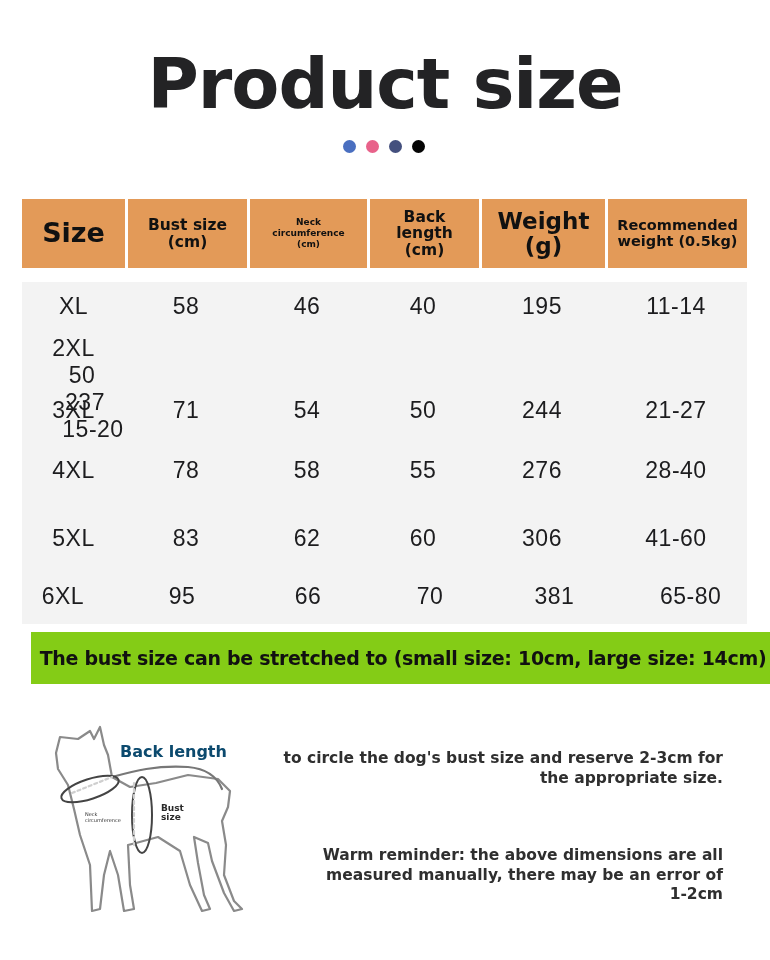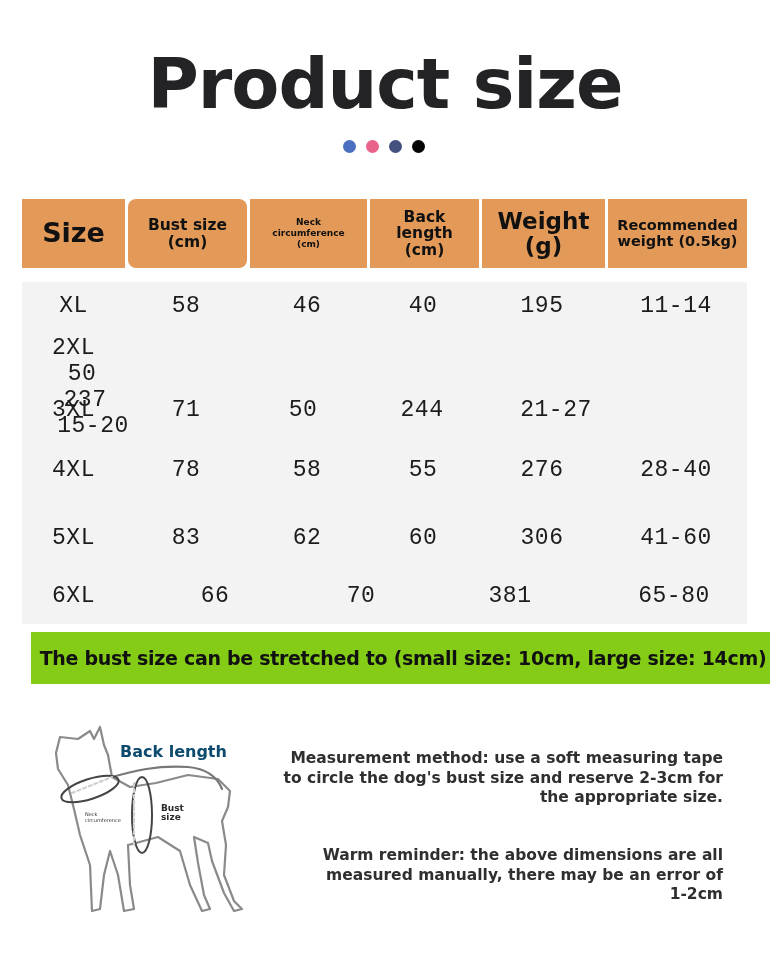--- a/index.html
+++ b/index.html
@@ -25,21 +25,21 @@
 
     .body-bg {
       position: absolute; top: 282px; left: 22px; width: 725px; height: 342px;
       background: #f3f3f3;
     }
     .row {
       position: absolute; left: 22px; width: 725px; height: 58px; display: flex;
     }
     .cell {
       display: flex; align-items: center; justify-content: center;
-      font-family: Liberation Mono, monospace; font-size: 23px; color: #1c1c1e;
+      font-family: Liberation Sans, sans-serif; font-size: 23px; color: #1c1c1e;
       font-weight: normal; letter-spacing: 0.5px;
     }
 
     .note-bar {
       position: absolute; top: 632px; left: 31px; width: 744px; height: 52px;
       background: #84cc16; display: flex; align-items: center; justify-content: center;
       font-weight: bold; font-size: 19px; color: #111; letter-spacing: -0.3px;
     }
 
     .dog { position: absolute; top: 725px; left: 38px; width: 230px; height: 190px; }
@@ -61,21 +61,21 @@
   <div class="dot" style="background: rgb(74, 111, 192);"></div>
   <div class="dot" style="background: rgb(232, 98, 138);"></div>
   <div class="dot" style="background: rgb(68, 80, 126);"></div>
   <div class="dot" style="background: rgb(5, 5, 5);"></div>
 </div>
 
 <div class="header-row">
   <div class="hcell" style="width:103px;font-size:27px;">
     <span>Size</span>
   </div>
-  <div class="hcell" style="width:119px;font-size:15.5px;flex-direction:column;border-radius:8px;">
+  <div class="hcell" style="width:119px;font-size:15.5px;flex-direction:column;">
     <span>Bust size</span>
     <span>(cm)</span>
   </div>
   <div class="hcell" style="width:117px;font-size:9px;flex-direction:column;line-height:1.25;">
     <span>Neck</span>
     <span>circumference</span>
     <span>(cm)</span>
   </div>
   <div class="hcell" style="width:109px;font-size:15.5px;flex-direction:column;">
     <span>Back</span>
@@ -105,20 +105,21 @@
     </div>
     <div class="row" style="top: 335px; flex-direction: column;">
       <div class="cell" style="width: 103px;">2XL</div>
       <div class="cell" style="width: 120px;">50</div>
       <div class="cell" style="width: 126px;">237</div>
       <div class="cell" style="width: 142px;">15-20</div>
     </div>
     <div class="row" style="top: 381px;">
       <div class="cell" style="width: 103px;">3XL</div>
       <div class="cell" style="width: 122px;">71</div>
+      <div class="cell" style="width: 120px;">54</div>
       <div class="cell" style="width: 112px;">50</div>
       <div class="cell" style="width: 126px;">244</div>
       <div class="cell" style="width: 142px;">21-27</div>
     </div>
     <div class="row" style="top: 441px;">
       <div class="cell" style="width: 103px;">4XL</div>
       <div class="cell" style="width: 122px;">78</div>
       <div class="cell" style="width: 120px;">58</div>
       <div class="cell" style="width: 112px;">55</div>
       <div class="cell" style="width: 126px;">276</div>
@@ -127,20 +128,21 @@
     <div class="row" style="top: 509px;">
       <div class="cell" style="width: 103px;">5XL</div>
       <div class="cell" style="width: 122px;">83</div>
       <div class="cell" style="width: 120px;">62</div>
       <div class="cell" style="width: 112px;">60</div>
       <div class="cell" style="width: 126px;">306</div>
       <div class="cell" style="width: 142px;">41-60</div>
     </div>
     <div class="row" style="top: 567px; gap: 30px;">
       <div class="cell" style="width: 103px;">6XL</div>
+      <div class="cell" style="width: 122px;">95</div>
       <div class="cell" style="width: 120px;">66</div>
       <div class="cell" style="width: 112px;">70</div>
       <div class="cell" style="width: 126px;">381</div>
       <div class="cell" style="width: 142px;">65-80</div>
     </div>
   </div>
 
 <div class="note-bar">The bust size can be stretched to (small size: 10cm, large size: 14cm)</div>
 
 <svg class="dog" viewBox="0 0 230 190" fill="none" stroke="#8a8a8a" stroke-width="2.2" stroke-linecap="round" stroke-linejoin="round">
@@ -155,21 +157,20 @@
 <div class="lbl-bust">
   <div>Bust</div>
   <div>size</div>
 </div>
 <div class="lbl-neck">
   <div>Neck</div>
   <div>circumference</div>
 </div>
 
 <div class="text-block" style="top:749px;">
-  <div>Measurement method: use a soft measuring tape</div>
   <div>to circle the dog's bust size and reserve 2-3cm for</div>
   <div>the appropriate size.</div>
 </div>
 
 <div class="text-block" style="top:846px;">
   <div>Warm reminder: the above dimensions are all</div>
   <div>measured manually, there may be an error of</div>
   <div>1-2cm</div>
 </div>
 

